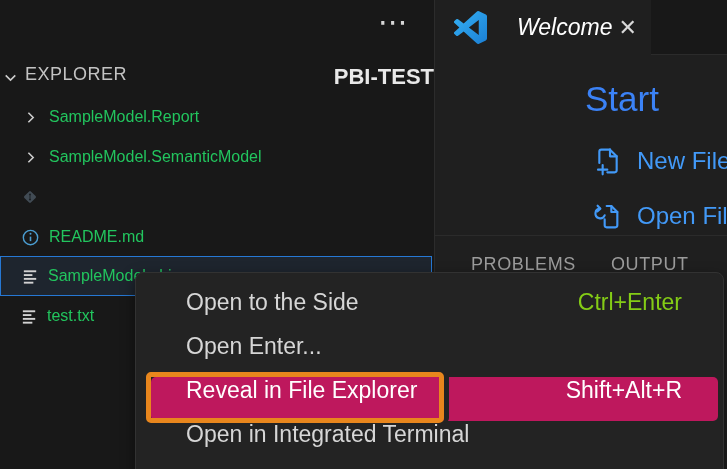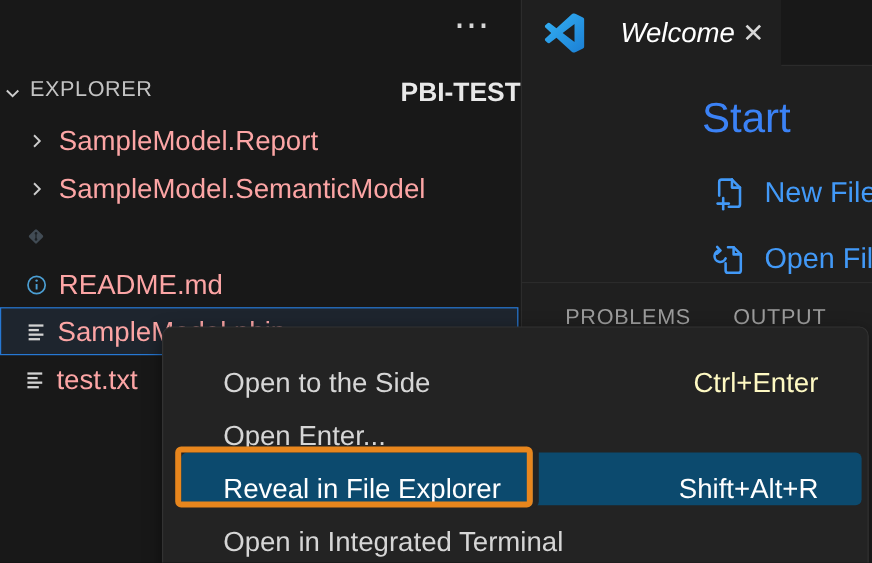--- a/index.html
+++ b/index.html
@@ -10,21 +10,21 @@
     font-family:"Liberation Sans","DejaVu Sans",sans-serif;
     color:#d0d0d0;
   }
 
   
   .sidebar{position:absolute;left:0;top:0;width:434px;height:469px;background:#181818;}
   .sidebar-header{position:relative;height:56px;}
   .sidebar-title{position:absolute;left:25px;top:16px;font-size:18px;letter-spacing:.5px;color:#c3c3c3;margin-top:48px;}
   .more-actions{position:absolute;right:26px;top:2px;font-size:30px;color:#d6d6d6;cursor:default;line-height:40px;}
   .tree{position:absolute;top:57px;left:0;right:0;}
-  .tree-row{display:flex;align-items:center;height:40px;font-size:23px;color:#fca5a5;white-space:nowrap;}
+  .tree-row{display:flex;align-items:center;height:40px;font-size:16px;color:#22c55e;white-space:nowrap;}
   .tree-root{padding-left:2px;font-weight:bold;color:#e8e8e8;font-size:22px;justify-content:space-between;}
   .tree-root .twisty{margin-right:3px;}
   .tree-folder{padding-left:22px;}
   .tree-folder .twisty{margin-right:10px;}
   .tree-file{padding-left:20px;}
   .tree-file .file-ic{margin-right:8px;display:flex;align-items:center;}
   .tree-row.selected{
     width:432px;height:40px;margin-top:-1px;
     border:1px solid #2678d4;background:#1e252e;
   }
@@ -48,29 +48,29 @@
   .panel-tab.output{left:176px;}
 
   
   .context-menu{
     position:absolute;left:135px;top:272px;width:589px;height:230px;
     background:#232323;border:1px solid #323232;border-radius:8px;
     box-shadow:0 5px 14px rgba(0,0,0,.5);z-index:10;
     padding-top:16px;
   }
   .menu-item{
-    height:44px;display:flex;align-items:flex-end;
+    height:44px;display:flex;align-items:flex-start;
     font-size:23px;color:#d6d6d6;cursor:default;
     padding-left:50px;padding-right:41px;
   }
   .menu-item .mi-label{flex:1;white-space:nowrap;}
-  .menu-item .mi-shortcut{white-space:nowrap;color:#fef9c3;}
+  .menu-item .mi-shortcut{white-space:nowrap;color:#84cc16;}
   .menu-item.highlighted{
     margin-left:15px;margin-right:5px;border-radius:5px;
-    background:#0c4a6e;color:#ffffff;
+    background:#be185d;color:#ffffff;
     padding-left:35px;padding-right:36px;
   }
   .menu-item.highlighted .mi-shortcut{color:#ffffff;}
   .annotation-box{
     position:absolute;left:10px;top:99px;width:298px;height:51px;
     border:5px solid #e8861d;border-radius:5px;
     box-shadow:5px 0 0 0 #232323;
     z-index:12;pointer-events:none;
   }
 

